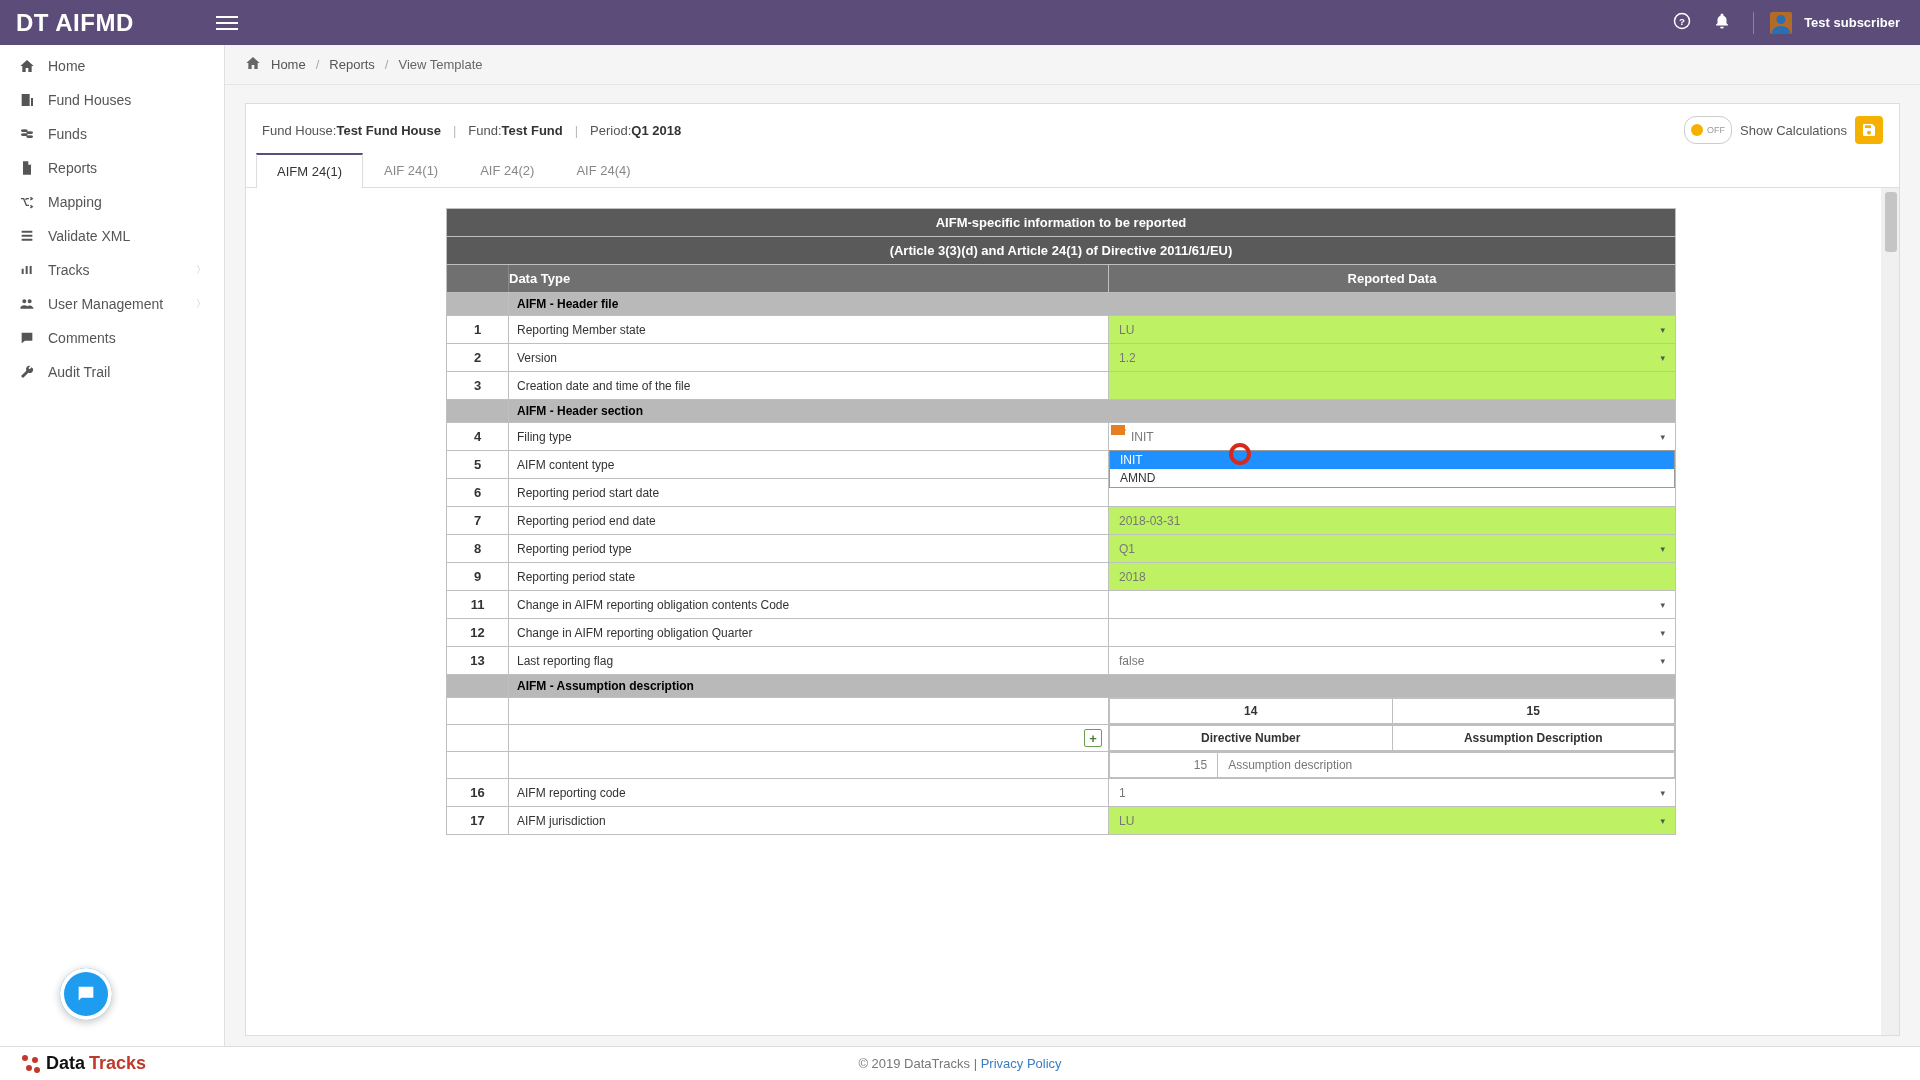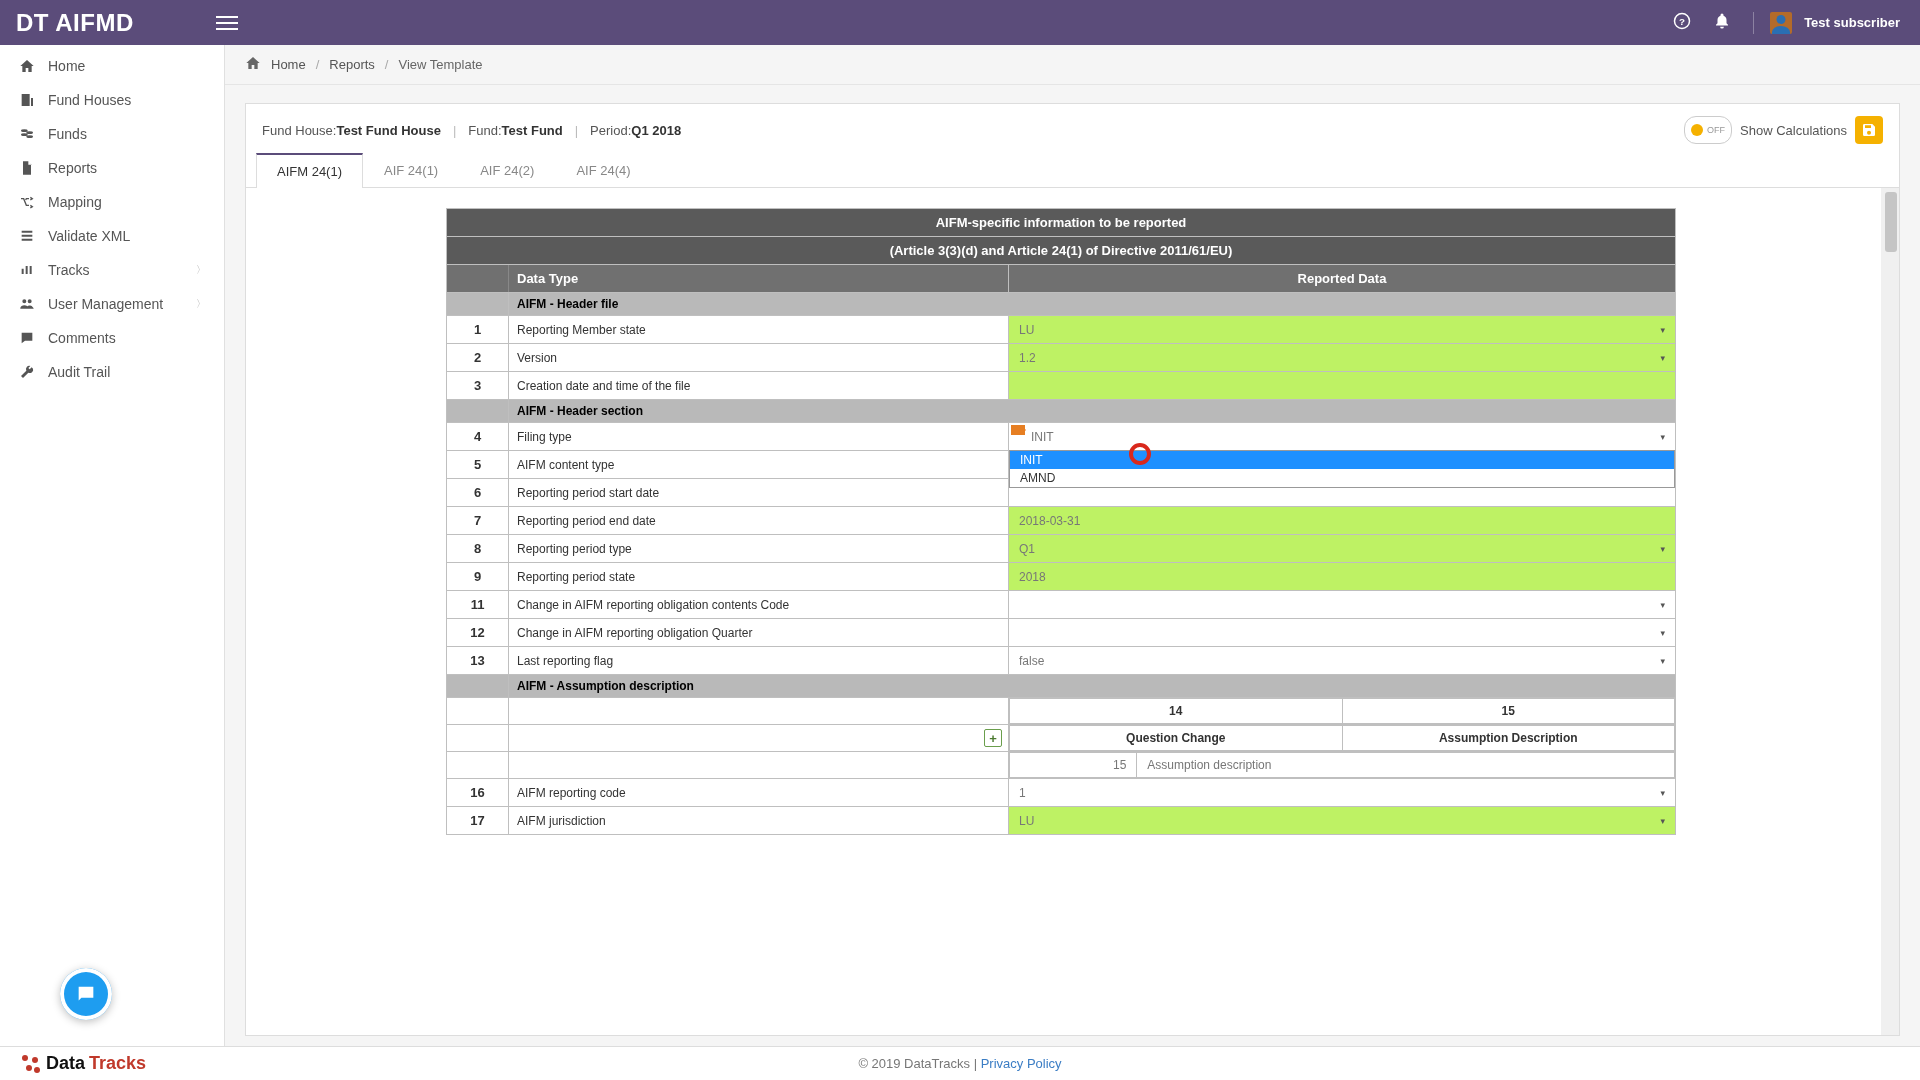--- a/index.html
+++ b/index.html
@@ -40,21 +40,21 @@
 .grid-wrap { flex: 1; overflow: auto; padding: 20px 30px 20px 200px; position: relative; }
 .scroll-right { position: absolute; right: 0; top: 0; bottom: 0; width: 18px; background: #f0f0f0; }
 .scroll-thumb { position: absolute; right: 2px; top: 4px; width: 12px; height: 60px; background: #c5c5c5; border-radius: 3px; }
 table.grid { border-collapse: collapse; width: 1230px; }
 .grid td, .grid th { border: 1px solid #bfbfbf; }
 .hdr-dark td { background: #5a5a5a; color: #fff; font-weight: 700; text-align: center; padding: 6px; margin-left: 48px; }
 .hdr-mid td { background: #707070; color: #fff; font-weight: 700; padding: 6px 8px; }
 .hdr-mid .col-num { width: 62px; background: #707070; border-right: 1px solid #888; }
 .section-row td { background: #b9b9b9; color: #000; font-weight: 700; padding: 4px 8px; font-size: 12px; }
 .num-cell { width: 62px; text-align: center; font-weight: 700; background: #fff; padding: 6px; }
-.label-cell { width: 500px; background: #fff; padding: 6px 8px; font-size: 12px; }
+.label-cell { width: 600px; background: #fff; padding: 6px 8px; font-size: 12px; }
 .val-cell { background: #fff; padding: 0; position: relative; }
 .val-cell.ro { background: #bef264; }
 .val-inner { padding: 5px 10px; font-size: 12px; color: #777; position: relative; }
 .val-inner.caret::after { content: "▾"; position: absolute; right: 10px; top: 50%; transform: translateY(-50%); font-size: 9px; color: #555; }
 .flag-ico { position: absolute; left: 2px; top: 2px; width: 14px; height: 10px; background: #e67e22; }
 .flag-ico::after { content:""; position:absolute; right:-4px; top:2px; border:3px solid transparent; border-left-color:#e67e22; }
 .val-cell.flagged .val-inner { padding-left: 22px; }
 .dropdown-pop { position: absolute; left: 0; right: 0; top: 100%; background: #fff; border: 1px solid #999; z-index: 10; }
 .dropdown-pop .opt { padding: 2px 10px; font-size: 12px; }
 .dropdown-pop .opt.sel { background: #1e90ff; color: #fff; }
@@ -242,21 +242,21 @@
             <table class="grid">
               <tbody>
                   <tr class="hdr-dark">
                     <td colspan="3">AIFM-specific information to be reported</td>
                   </tr>
               <tr class="hdr-dark">
                     <td colspan="3">(Article 3(3)(d) and Article 24(1) of Directive 2011/61/EU)</td>
                   </tr>
               <tr class="hdr-mid">
                 <td class="col-num"></td>
-                <td style="padding-left:8px">Data Type</td>
+                <td style="padding-left:0">Data Type</td>
                 <td style="text-align:center">Reported Data</td>
               </tr>
               <tr class="section-row">
                     <td></td>
                     <td colspan="2">AIFM - Header file</td>
                   </tr>
               </tbody>
                 <tbody id="rows-hf">
                   <tr>
                     <td class="num-cell">1</td>
@@ -378,21 +378,21 @@
               </tr>
               <tr class="sub-hdr split-2">
                 <td></td>
                 <td style="text-align:right;padding:4px 6px">
                       <span class="plus-btn">+</span>
                     </td>
                 <td style="padding:0">
                   <table style="width:100%;border-collapse:collapse">
                         <tbody>
                           <tr>
-                    <td class="half" style="border-right:1px solid #bfbfbf;padding:5px;font-weight:700">Question Change</td>
+                    <td class="half" style="border-right:1px solid #bfbfbf;padding:5px;font-weight:700">Directive Number</td>
                     <td class="half" style="padding:5px;font-weight:700">Assumption Description</td>
                   </tr>
                         </tbody>
                       </table>
                 </td>
               </tr>
               <tr class="assump-row">
                 <td></td>
                     <td></td>
                 <td style="padding:0">

